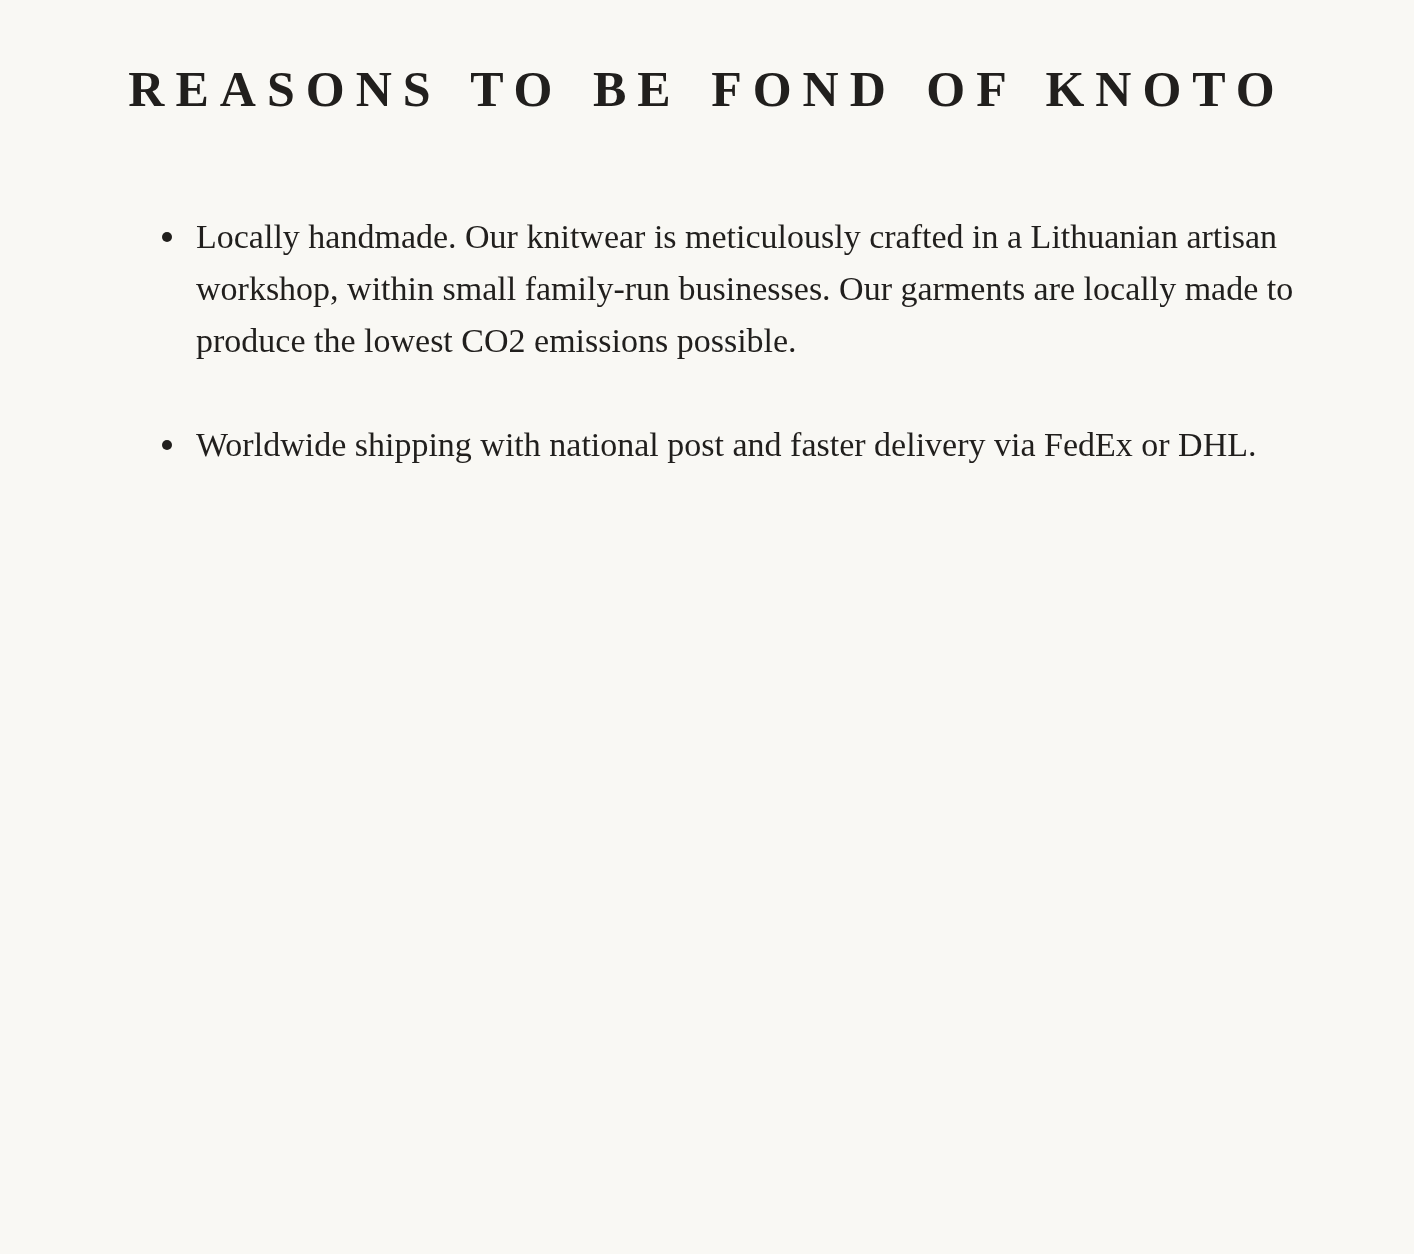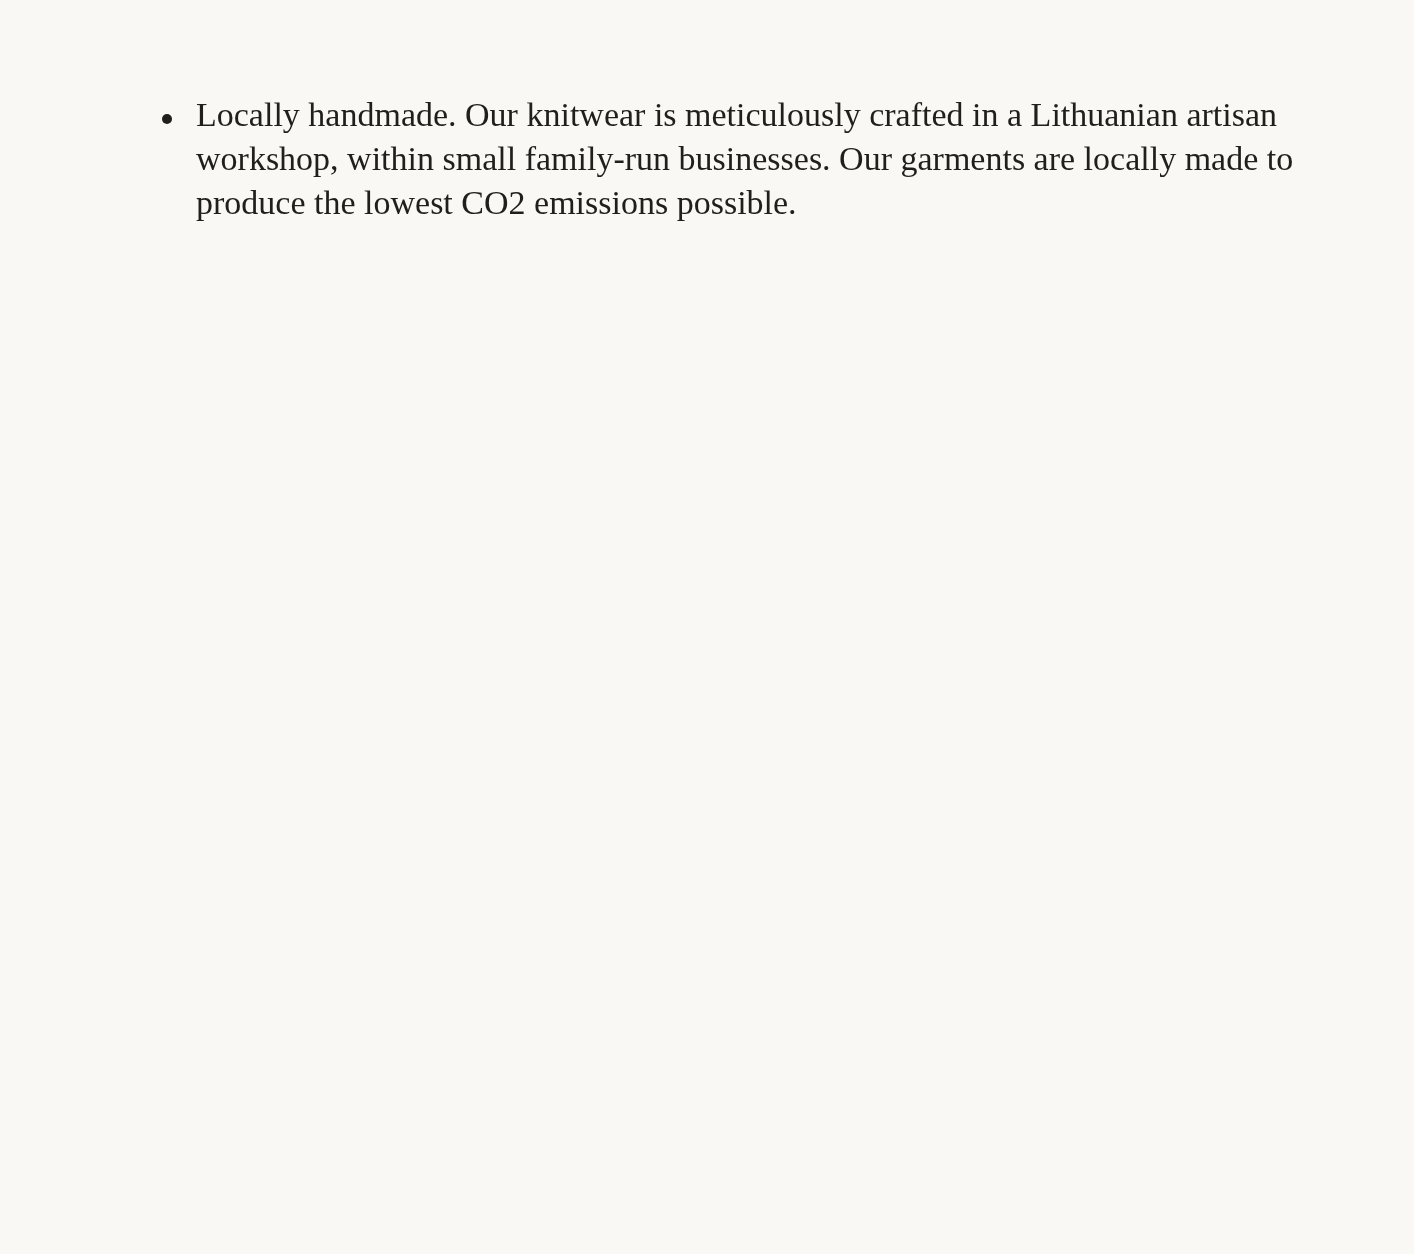--- a/index.html
+++ b/index.html
@@ -36,36 +36,38 @@
   ul.benefits {
     list-style: none;
     margin: 93px 0 0 0;
     padding: 0;
   }
   ul.benefits li {
     position: relative;
     margin: 0 0 52px 196px;
     width: 1150px;
     font-size: 34px;
-    line-height: 44px;
+    line-height: 52px;
   }
   ul.benefits li::before {
     content: "";
     position: absolute;
     left: -34px;
     top: 21px;
     width: 10px;
     height: 10px;
     border-radius: 50%;
     background: var(--ink);
   }
 </style>
 </head>
 <body>
 
 <div class="section">
 
+  <h1 class="heading">REASONS TO BE FOND OF KNOTO</h1>
 
   <ul class="benefits">
     <li>Locally handmade. Our knitwear is meticulously crafted in a Lithuanian artisan workshop, within small family-run businesses. Our garments are locally made to produce the lowest CO2 emissions possible.</li>
+    <li>Worldwide shipping with national post and faster delivery via FedEx or DHL.</li>
   </ul>
 
 </div>
 
 </body></html>

